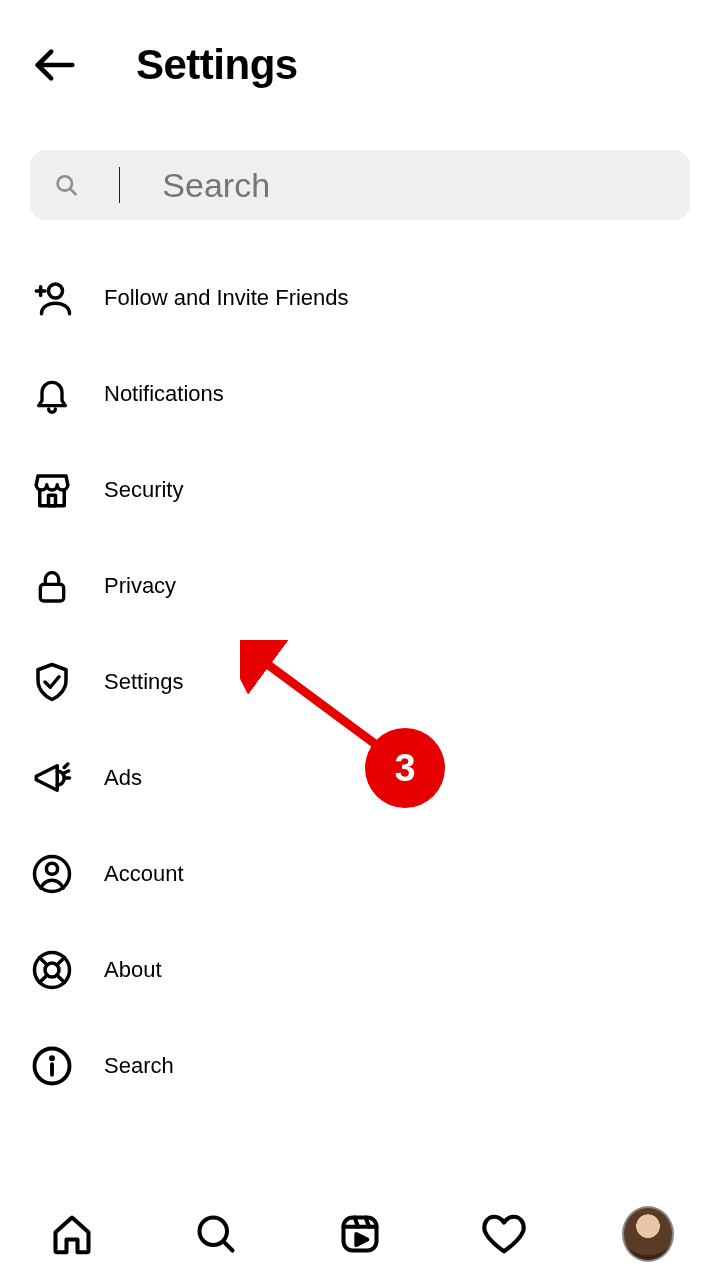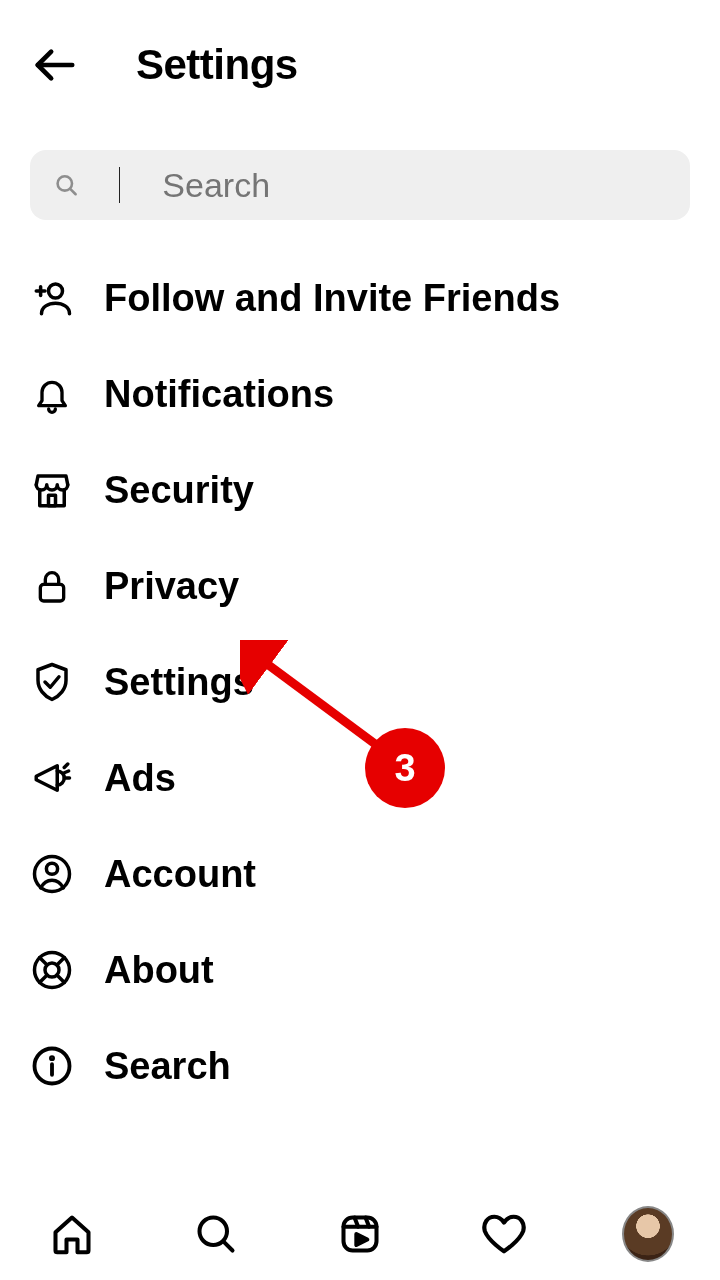--- a/index.html
+++ b/index.html
@@ -7,21 +7,21 @@
   .screen { width:720px; height:1280px; position:relative; display:flex; flex-direction:column; }
   .header { display:flex; align-items:center; padding:40px 30px 20px 30px; gap:56px; }
   .back { width:50px; height:50px; display:flex; align-items:center; justify-content:center; }
   .title { font-size:42px; font-weight:800; letter-spacing:-0.5px; }
   .search-wrap { padding: 40px 30px 10px 30px; }
   .search { background:#efefef; border-radius:16px; height:70px; display:flex; align-items:center; padding:0 24px; gap:40px; }
   .search input { border:none; background:transparent; font-size:34px; color:#555; outline:none; width:100%; }
   .list { padding: 20px 30px 0 30px; display:flex; flex-direction:column; }
   .item { display:flex; align-items:center; gap:30px; height:96px; }
   .iconbox { width:44px; height:44px; display:flex; align-items:center; justify-content:center; }
-  .label { font-size:38px; font-weight:700; }
+  .label { font-size:22px; font-weight:400; }
   .bottom-nav { position:absolute; bottom:0; left:0; right:0; height:92px; display:flex; align-items:center; justify-content:space-around; background:#fff; }
   .nav-btn { width:52px; height:52px; display:flex; align-items:center; justify-content:center; }
   .avatar { width:56px; height:56px; border-radius:50%; border:2px solid #888; background: radial-gradient(circle at 50% 35%, #e7c7a8 0 28%, #5a3b24 29% 70%, #3b2315 71% 100%); overflow:hidden; }
   
   .annotation { position:absolute; pointer-events:none; }
   .arrow { position:absolute; }
   .badge { position:absolute; width:80px; height:80px; border-radius:50%; background:#e60000; color:#fff; display:flex; align-items:center; justify-content:center; font-size:38px; font-weight:800; }
   .cursor-bar { display:inline-block; width:2px; height:36px; background:#222; margin-right:2px; }
 </style>
 </head>

